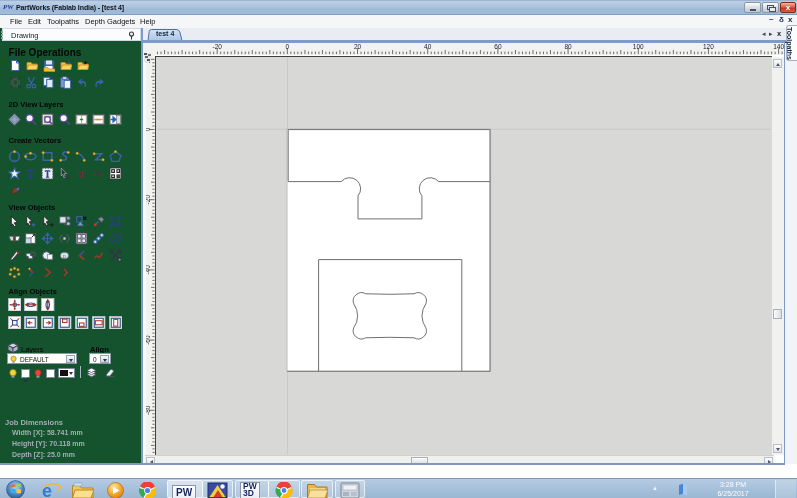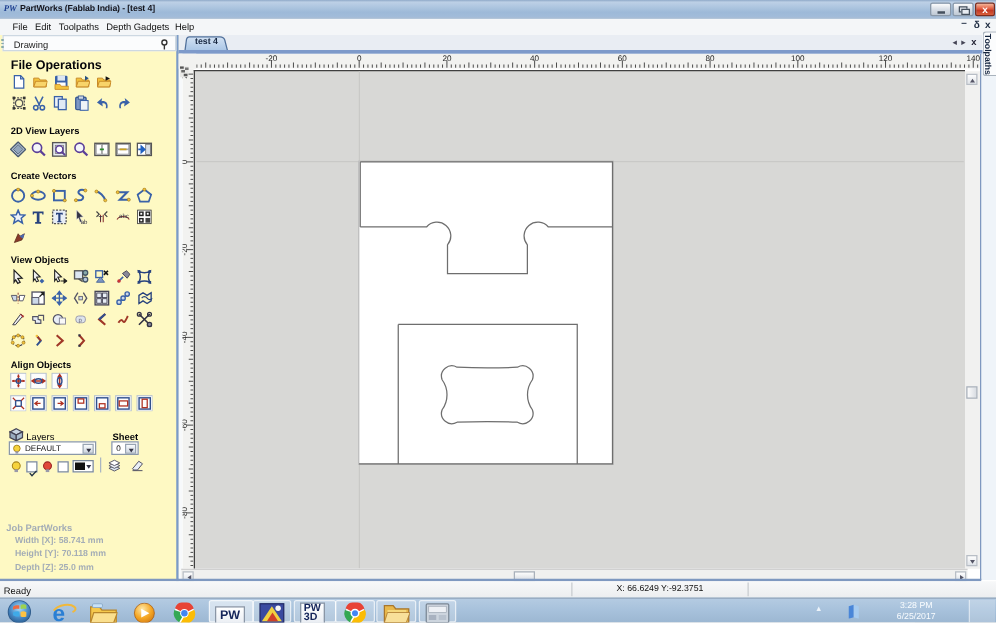--- a/index.html
+++ b/index.html
@@ -24,21 +24,21 @@
       <span class="abs" style="left:10px;top:2px;font-size:7.5px;color:#111">File</span>
       <span class="abs" style="left:28px;top:2px;font-size:7.5px;color:#111">Edit</span>
       <span class="abs" style="left:47px;top:2px;font-size:7.5px;color:#111">Toolpaths</span>
       <span class="abs" style="left:85px;top:2px;font-size:7.5px;color:#111">Depth</span>
       <span class="abs" style="left:107px;top:2px;font-size:7.5px;color:#111">Gadgets</span>
       <span class="abs" style="left:140px;top:2px;font-size:7.5px;color:#111">Help</span>
       <span class="abs" style="left:769px;top:-1px;font-size:8px;font-weight:bold;color:#1c2a40">–</span>
       <span class="abs" style="left:779px;top:0px;font-size:8px;font-weight:bold;color:#1c2a40">δ</span>
       <span class="abs" style="left:788px;top:0px;font-size:8px;font-weight:bold;color:#1c2a40">x</span>
     </div>
-<div class="abs" style="left:0;top:28px;width:143px;height:437px;background:#fef9c3;border-right:2px solid #7b9bc8">
+<div class="abs" style="left:0;top:28px;width:143px;height:437px;background:#14532d;border-right:2px solid #7b9bc8">
  <div class="abs" style="left:2px;top:0;width:139px;height:13px;background:#fbfcfd;border:1px solid #cdd8e2">
    <span class="abs" style="left:8px;top:2px;font-size:7.5px;color:#222">Drawing</span>
    <div class="abs" style="left:-2px;top:2px;width:2px;height:9px;background:repeating-linear-gradient(#8aa 0 1.5px,transparent 1.5px 3px)"></div>
    <svg class="abs" style="left:124px;top:2px" width="9" height="9" viewBox="0 0 9 9">
           <circle cx="4.5" cy="3" r="2" fill="none" stroke="#333" stroke-width="1.1"></circle>
           <path d="M4.5 5v3.5" stroke="#333" stroke-width="1.1"></path>
         </svg>
  </div>
 </div>
 <span class="abs" style="left:8.6px;top:45px;font-size:7.5px;font-weight:bold;color:#05050a"></span>
@@ -373,21 +373,21 @@
       <rect x="0.5" y="0.5" width="11" height="11" fill="#fdfdfd" stroke="#b8c2ce" stroke-width="0.8"></rect>
       <rect x="2" y="2" width="8" height="8" fill="none" stroke="#30508e"></rect>
       <rect x="4.2" y="3" width="3.6" height="6" fill="none" stroke="#b03020" stroke-width="0.9"></rect>
     </svg>
 <svg class="abs" style="left:7px;top:342px" width="12" height="12" viewBox="0 0 12 12">
       <path d="M6 1l5 2.5L6 6 1 3.5z" fill="#c8d4e2" stroke="#445"></path>
       <path d="M1 3.5V8l5 2.5V6z" fill="#98aabe" stroke="#445"></path>
       <path d="M11 3.5V8L6 10.5V6z" fill="#aabccd" stroke="#445"></path>
     </svg>
 <span class="abs" style="left:21px;top:344.5px;font-size:7.5px;font-weight:normal;color:#05050a">Layers</span>
-    <span class="abs" style="left:90px;top:344.5px;font-size:7.5px;font-weight:bold;color:#05050a">Sheet</span>
+    <span class="abs" style="left:90px;top:344.5px;font-size:7.5px;font-weight:bold;color:#05050a">Align</span>
 <div class="abs" style="left:7px;top:353px;width:70px;height:11px;background:#fff;border:1px solid #8a98a8">
   <svg class="abs" style="left:1px;top:1px" width="9" height="9" viewBox="0 0 12 12">
         <circle cx="6" cy="5" r="3.5" fill="#f6d33c" stroke="#a88418"></circle>
         <rect x="4.5" y="8" width="3" height="2.5" fill="#99a"></rect>
       </svg>
   <span class="abs" style="left:12px;top:2px;font-size:6.5px;color:#111">DEFAULT</span>
   <div class="abs" style="right:1px;top:1px;width:9px;height:8px;background:linear-gradient(#f8fafc,#d0d8e2);border:1px solid #98a4b2">
         <div style="position:absolute;left:2px;top:3px;border-left:2.5px solid transparent;border-right:2.5px solid transparent;border-top:3px solid #334"></div>
       </div>
 </div>
@@ -417,21 +417,21 @@
 <svg class="abs" style="left:85px;top:366px" width="13" height="13" viewBox="0 0 12 12">
       <path d="M2 8l4-2 4 2-4 2z" fill="#dce6f0" stroke="#556" stroke-width="0.7"></path>
       <path d="M2 6l4-2 4 2-4 2z" fill="#eef2f8" stroke="#556" stroke-width="0.7"></path>
       <path d="M2 4l4-2 4 2-4 2z" fill="#fff" stroke="#556" stroke-width="0.7"></path>
     </svg>
 <svg class="abs" style="left:104px;top:366px" width="12" height="12" viewBox="0 0 12 12">
       <path d="M2 9l5-6 3 2-4 5H3z" fill="#e8eef6" stroke="#556" stroke-width="0.8"></path>
       <path d="M2 10.5h8" stroke="#556" stroke-width="0.8"></path>
     </svg>
 
-<span class="abs" style="left:5px;top:417.5px;font-size:7.5px;font-weight:bold;color:#a4adb6">Job PartWorks</span>
+<span class="abs" style="left:5px;top:417.5px;font-size:7.5px;font-weight:bold;color:#a4adb6">Job Dimensions</span>
 <span class="abs" style="left:12px;top:429px;font-size:7px;font-weight:bold;color:#a4adb6">Width  [X]: 58.741 mm</span>
 <span class="abs" style="left:12px;top:440px;font-size:7px;font-weight:bold;color:#a4adb6">Height [Y]: 70.118 mm</span>
 <span class="abs" style="left:12px;top:451px;font-size:7px;font-weight:bold;color:#a4adb6">Depth  [Z]: 25.0 mm</span>
 <div class="abs" style="left:143px;top:28px;width:643px;height:12px;background:#e9edf3"></div>
 <svg class="abs" style="left:146px;top:27.5px" width="38" height="13" viewBox="0 0 38 13">
       <defs>
         <linearGradient id="tabg" x1="0" y1="0" x2="0" y2="1">
           <stop offset="0" stop-color="#d3e2f3"></stop>
           <stop offset="1" stop-color="#aac6e6"></stop>
         </linearGradient>
@@ -797,24 +797,20 @@
         <div style="position:absolute;left:3.4px;top:2px;border-top:2.2px solid transparent;border-bottom:2.2px solid transparent;border-left:3px solid #556"></div>
       </div>
  <div class="abs" style="left:266px;top:0.5px;width:17px;height:8.5px;background:linear-gradient(#fdfdfd,#d8dce2);border:1px solid #a8b0ba"></div>
 </div>
 
 <div class="abs" style="left:784px;top:43.2px;width:13px;height:421px;background:#eff4f9;border-left:1.5px solid #7e98c0"></div>
 <div class="abs" style="left:786px;top:25px;width:10.5px;height:36px;background:#fbfcfd;border:1px solid #a8b2bc;border-right:none;border-radius:3px 0 0 3px"></div>
 <span class="abs" style="left:786px;top:27px;font-size:7px;font-weight:bold;color:#15253f;writing-mode:vertical-rl">Toolpaths</span>
 
 <div class="abs" style="left:0;top:463.2px;width:785px;height:1.8px;background:#7e98c0"></div>
-<div class="abs" style="left:0;top:465px;width:797px;height:13px;background:linear-gradient(#f7f8f9,#eceef0)">
- <span class="abs" style="left:3px;top:2.5px;font-size:7.5px;color:#111">Ready</span>
- <div class="abs" style="left:457px;top:1px;width:142px;height:11px;border-left:1px solid #c8ccd0;border-right:1px solid #c8ccd0;text-align:center;font-size:7px;color:#111;padding-top:2px">X: 66.6249 Y:-92.3751</div>
-</div>
 
 <div class="abs" style="left:0;top:478px;width:797px;height:20px;background:linear-gradient(#b4cbe2 0%,#a8c2dc 45%,#9cb7d2 100%);border-top:1px solid #7d97b2">
 <div class="abs" style="left:3px;top:0.5px;width:25px;height:19px"><svg width="25" height="19" viewBox="0 0 25 19">
           <defs>
             <radialGradient id="og" cx="0.5" cy="0.35" r="0.8">
               <stop offset="0" stop-color="#aadcf8"></stop>
               <stop offset="0.5" stop-color="#4a8cc8"></stop>
               <stop offset="1" stop-color="#1c4878"></stop>
             </radialGradient>
           </defs>

